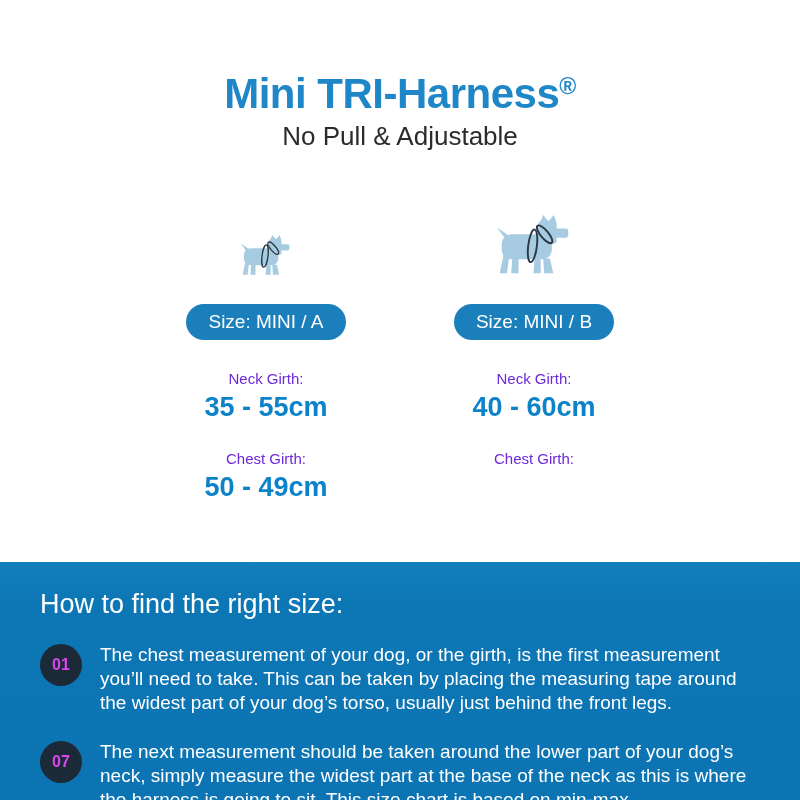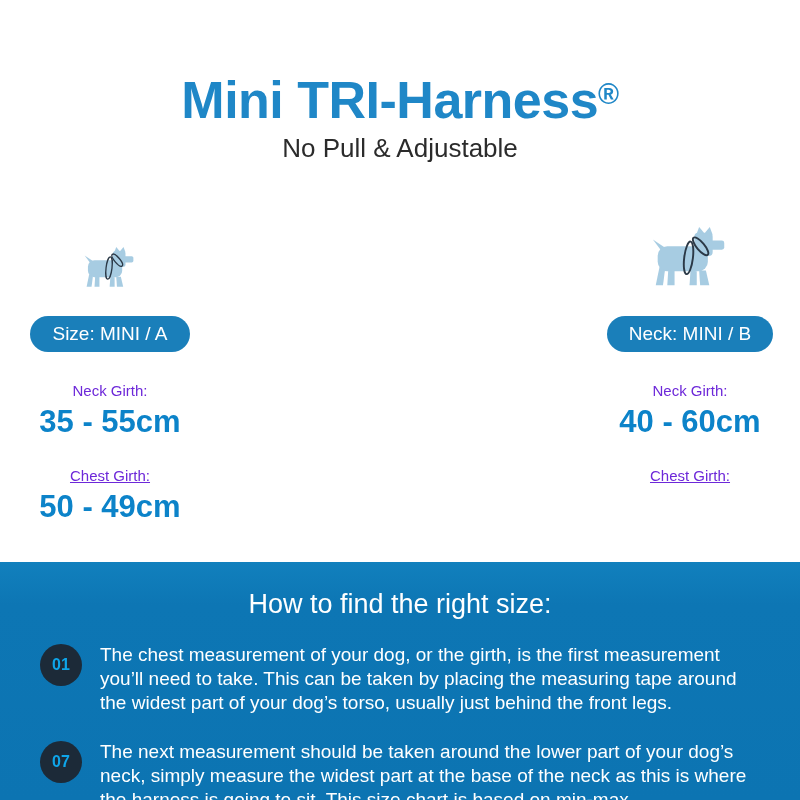--- a/index.html
+++ b/index.html
@@ -14,38 +14,38 @@
   .page { width: 800px; height: 800px; display: flex; flex-direction: column; }
 
   
   .top-section {
     height: 562px;
     background: #ffffff;
     text-align: center;
   }
   .page-title {
     margin-top: 70px;
-    font-size: 52px;
+    font-size: 42px;
     font-weight: 600;
     color: #1f87c7;
     letter-spacing: -0.5px;
   }
   .page-title sup {
     font-size: 55%;
     vertical-align: 14px;
   }
   .page-subtitle {
     margin-top: 3px;
     font-size: 26px;
     font-weight: 500;
     color: #2b2b2b;
   }
   .size-columns {
     display: flex;
-    justify-content: space-between;
+    justify-content: center;
     margin-top: 52px;
     gap: 48px;
   }
   .size-column {
     width: 220px;
     display: flex;
     flex-direction: column;
     align-items: center;
   }
   .dog-area {
@@ -66,54 +66,53 @@
     border: none;
     font-family: "Liberation Sans", sans-serif;
     cursor: pointer;
     white-space: nowrap;
   }
   .girth-label {
     margin-top: 30px;
     font-size: 15px;
     color: #6d28d9;
   }
-  .girth-label.second { margin-top: 27px; text-decoration: underline; }
+  .girth-label.second { margin-top: 27px; }
   .girth-value {
     margin-top: 5px;
-    font-size: 31px;
+    font-size: 27px;
     font-weight: bold;
     color: #0c83c9;
   }
 
   
   .bottom-section {
     height: 238px;
     background: linear-gradient(180deg, #1180bd 0%, #0d76b4 18%, #0c74b2 100%);
     color: #ffffff;
     padding: 27px 40px 0 40px;
   }
   .guide-heading {
     font-size: 27px;
     font-weight: 500;
     color: #ffffff;
-    text-align: center;
   }
   .guide-step {
     display: flex;
     align-items: flex-start;
     margin-top: 23px;
   }
   .guide-step + .guide-step { margin-top: 25px; }
   .step-number {
     flex: 0 0 auto;
     width: 42px;
     height: 42px;
     border-radius: 50%;
     background: #1c2a38;
-    color: #0ea5e9;
+    color: #d946ef;
     font-size: 16px;
     font-weight: bold;
     display: flex;
     align-items: center;
     justify-content: center;
     margin-top: 1px;
   }
   .step-text {
     margin-left: 18px;
     max-width: 665px;
@@ -175,21 +174,21 @@
               <polygon points="40,88 38,121 53,121 53,91"></polygon>
               <polygon points="86,90 84,121 99,121 99,92"></polygon>
               <polygon points="104,90 106,121 125,121 118,90"></polygon>
             </g>
             <g fill="none" stroke="#2b3947" stroke-width="4">
               <ellipse cx="82" cy="64" rx="9" ry="34" transform="rotate(7 82 64)"></ellipse>
               <ellipse cx="107" cy="40" rx="8" ry="23" transform="rotate(-40 107 40)"></ellipse>
             </g>
           </svg>
         </div>
-        <button class="size-badge">Neck: MINI / B</button>
+        <button class="size-badge">Size: MINI / B</button>
         <div class="girth-label">Neck Girth:</div>
         <div class="girth-value">40 - 60cm</div>
         <div class="girth-label second">Chest Girth:</div>
       </div>
 
     </div>
   </div>
 
   <div class="bottom-section">
     <div class="guide-heading">How to find the right size:</div>

